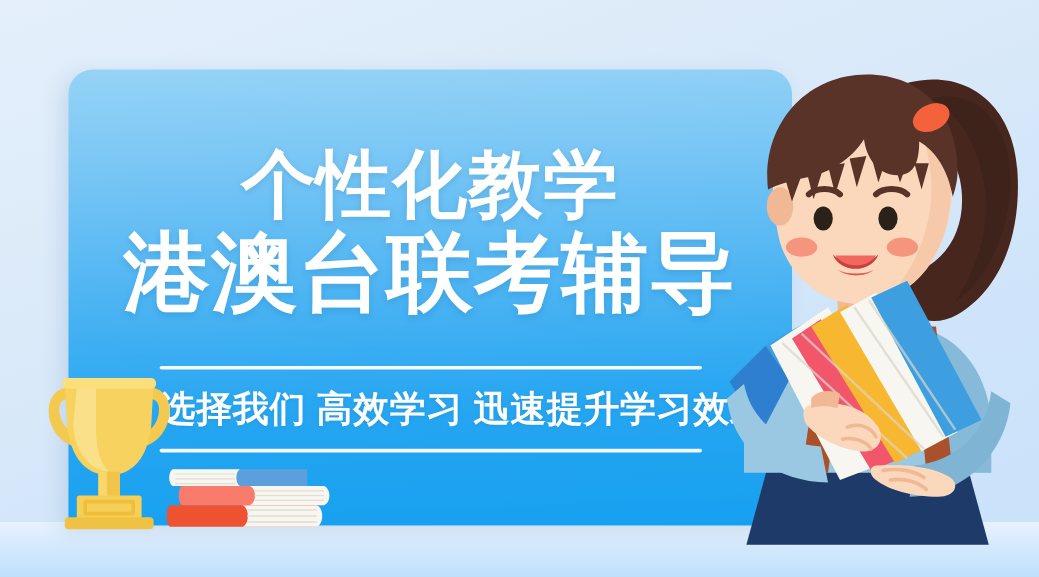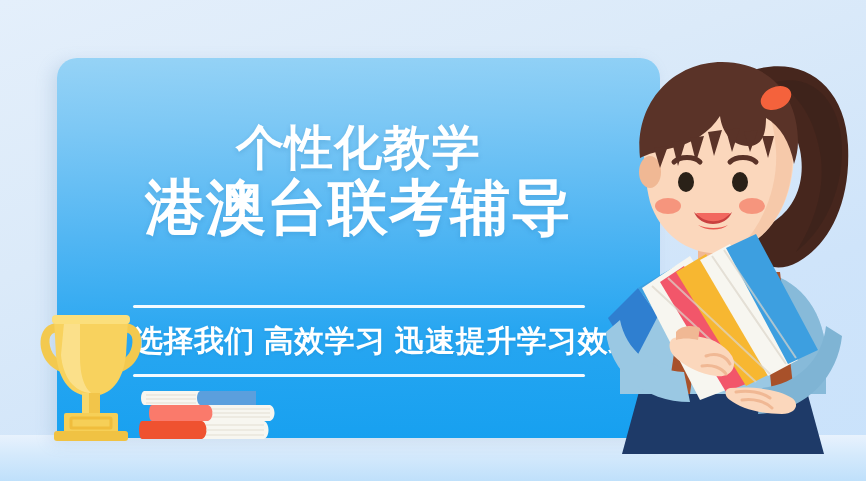--- a/index.html
+++ b/index.html
@@ -50,26 +50,26 @@
     width: 603px;
     text-align: center;
     color: #ffffff;
     font-weight: bold;
     line-height: 1.0;
     letter-spacing: 1px;
     text-shadow: 0 2px 5px rgba(10, 90, 150, 0.18);
     z-index: 6;
   }
   .headline-1 {
-    font-size: 48px;
+    font-size: 62px;
     display: block;
     margin-bottom: 6px;
   }
   .headline-2 {
-    font-size: 60px;
+    font-size: 72px;
     display: block;
     white-space: nowrap;
   }
 
   
   .subtitle-block {
     position: absolute;
     left: 133px;
     top: 305px;
     width: 452px;

